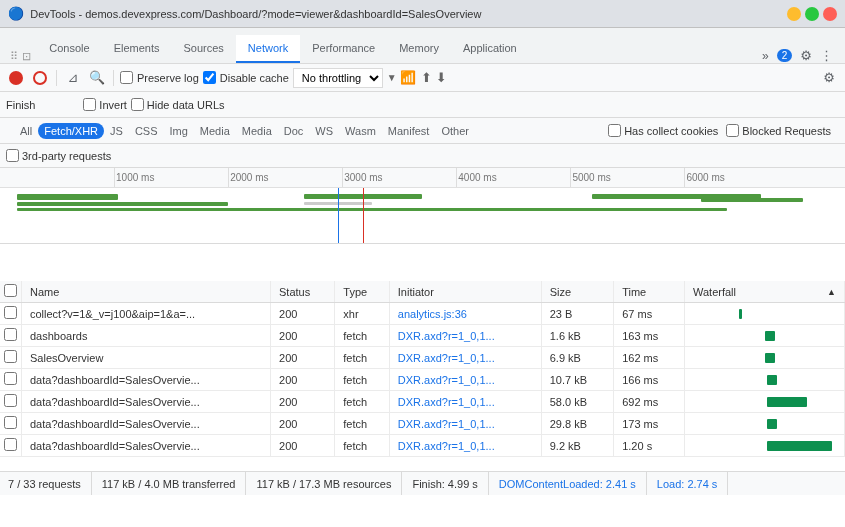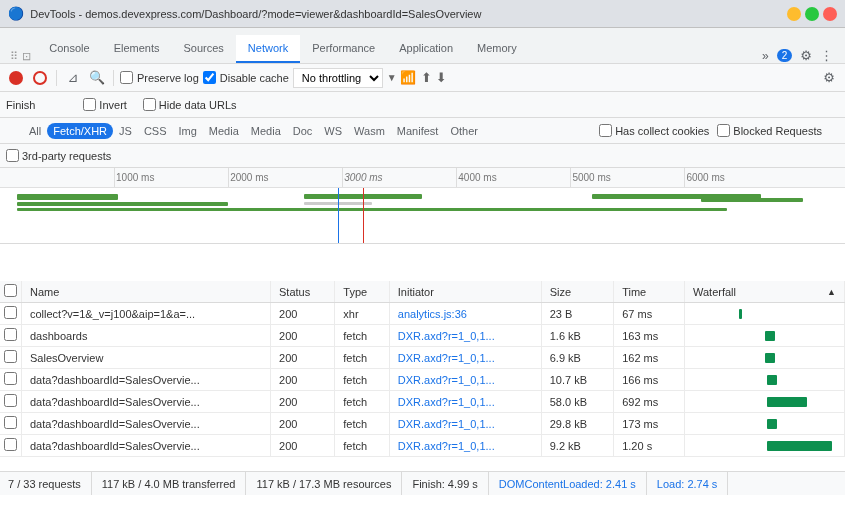--- a/index.html
+++ b/index.html
@@ -28,25 +28,25 @@
     .toolbar1 .separator { width: 1px; height: 16px; background: #dadada; margin: 0 2px; }
     .toolbar1 .checkbox-label { display: flex; align-items: center; gap: 4px; cursor: pointer; font-size: 11px; }
     .toolbar1 .throttle-select { font-size: 11px; border: 1px solid #dadada; background: #fff; padding: 1px 4px; cursor: pointer; height: 20px; }
     .record-btn { width: 14px; height: 14px; background: #d93025; border-radius: 50%; display: inline-block; }
     .no-btn { width: 14px; height: 14px; border: 2px solid #d93025; border-radius: 50%; display: inline-block; }
     .filter-icon { color: #1a73e8; }
 
     
     .toolbar2 { height: 26px; background: #f8f9fa; display: flex; align-items: center; padding: 0 6px; gap: 8px; border-bottom: 1px solid #dadada; }
     .filter-label { font-size: 11px; color: #333; }
-    .filter-tags { display: flex; align-items: center; gap: 16px; margin-left: 40px; }
+    .filter-tags { display: flex; align-items: center; gap: 4px; margin-left: 40px; }
     .checkbox-small { display: flex; align-items: center; gap: 3px; font-size: 11px; cursor: pointer; }
 
     
-    .filterbar { height: 26px; background: #f8f9fa; display: flex; align-items: center; padding: 0 23px; gap: 0; border-bottom: 1px solid #dadada; justify-content: space-between; }
+    .filterbar { height: 26px; background: #f8f9fa; display: flex; align-items: center; padding: 0 14px; gap: 0; border-bottom: 1px solid #dadada; justify-content: space-between; }
     .filter-type { padding: 2px 6px; font-size: 11px; cursor: pointer; border-radius: 2px; color: #5f6368; }
     .filter-type.active { background: #1a73e8; color: #fff; border-radius: 10px; }
     .filter-checks { display: flex; align-items: center; gap: 8px; margin-left: auto; }
 
     
     .thirdparty { height: 24px; background: #f8f9fa; display: flex; align-items: center; padding: 0 6px; border-bottom: 1px solid #dadada; }
 
     
     .timeline { height: 76px; background: #fff; border-bottom: 1px solid #dadada; position: relative; overflow: hidden; }
     .timeline-ruler { height: 20px; background: #f8f9fa; border-bottom: 1px solid #e0e0e0; display: flex; align-items: center; position: relative; }
@@ -96,22 +96,22 @@
 <div class="devtools-tabs">
   <div style="display:flex;align-items:center;gap:4px;padding:0 6px;">
     <span style="font-size:11px;color:#999;">⠿</span>
     <span style="font-size:11px;color:#999;">⊡</span>
   </div>
   <div class="tab">Console</div>
   <div class="tab">Elements</div>
   <div class="tab">Sources</div>
   <div class="tab active">Network</div>
   <div class="tab">Performance</div>
+  <div class="tab">Memory</div>
   <div class="tab">Application</div>
-  <div class="tab">Memory</div>
   <div class="tab-icons">
     <span style="font-size:12px;cursor:pointer;color:#5f6368;">»</span>
     <span class="badge">2</span>
     <span class="icon-btn">⚙</span>
     <span class="icon-btn">⋮</span>
   </div>
 </div>
 
 <div class="main-area">
 
@@ -187,21 +187,21 @@
     <label class="checkbox-small">
       <input type="checkbox" style="">
       <span>3rd-party requests</span>
     </label>
   </div>
 
   <div class="timeline">
     <div class="timeline-ruler">
       <div class="timeline-mark" style="left:13.5%;">1000 ms</div>
       <div class="timeline-mark" style="left:27%;">2000 ms</div>
-      <div class="timeline-mark" style="left:40.5%;font-style:italic;">3000 ms</div>
+      <div class="timeline-mark" style="left:40.5%;">3000 ms</div>
       <div class="timeline-mark" style="left:54%;">4000 ms</div>
       <div class="timeline-mark" style="left:67.5%;">5000 ms</div>
       <div class="timeline-mark" style="left:81%;">6000 ms</div>
     </div>
     <div class="timeline-bars" style="position:relative;">
 
       <div class="timeline-bar" style="left:2%;top:6px;width:12%;background:#4e9a3f;"></div>
       <div class="timeline-bar" style="left:2%;top:14px;width:25%;background:#4e9a3f;height:4px;"></div>
       <div class="timeline-bar" style="left:2%;top:20px;width:35%;background:#4e9a3f;height:3px;"></div>
       <div class="timeline-bar" style="left:36%;top:6px;width:14%;background:#4e9a3f;height:5px;"></div>

